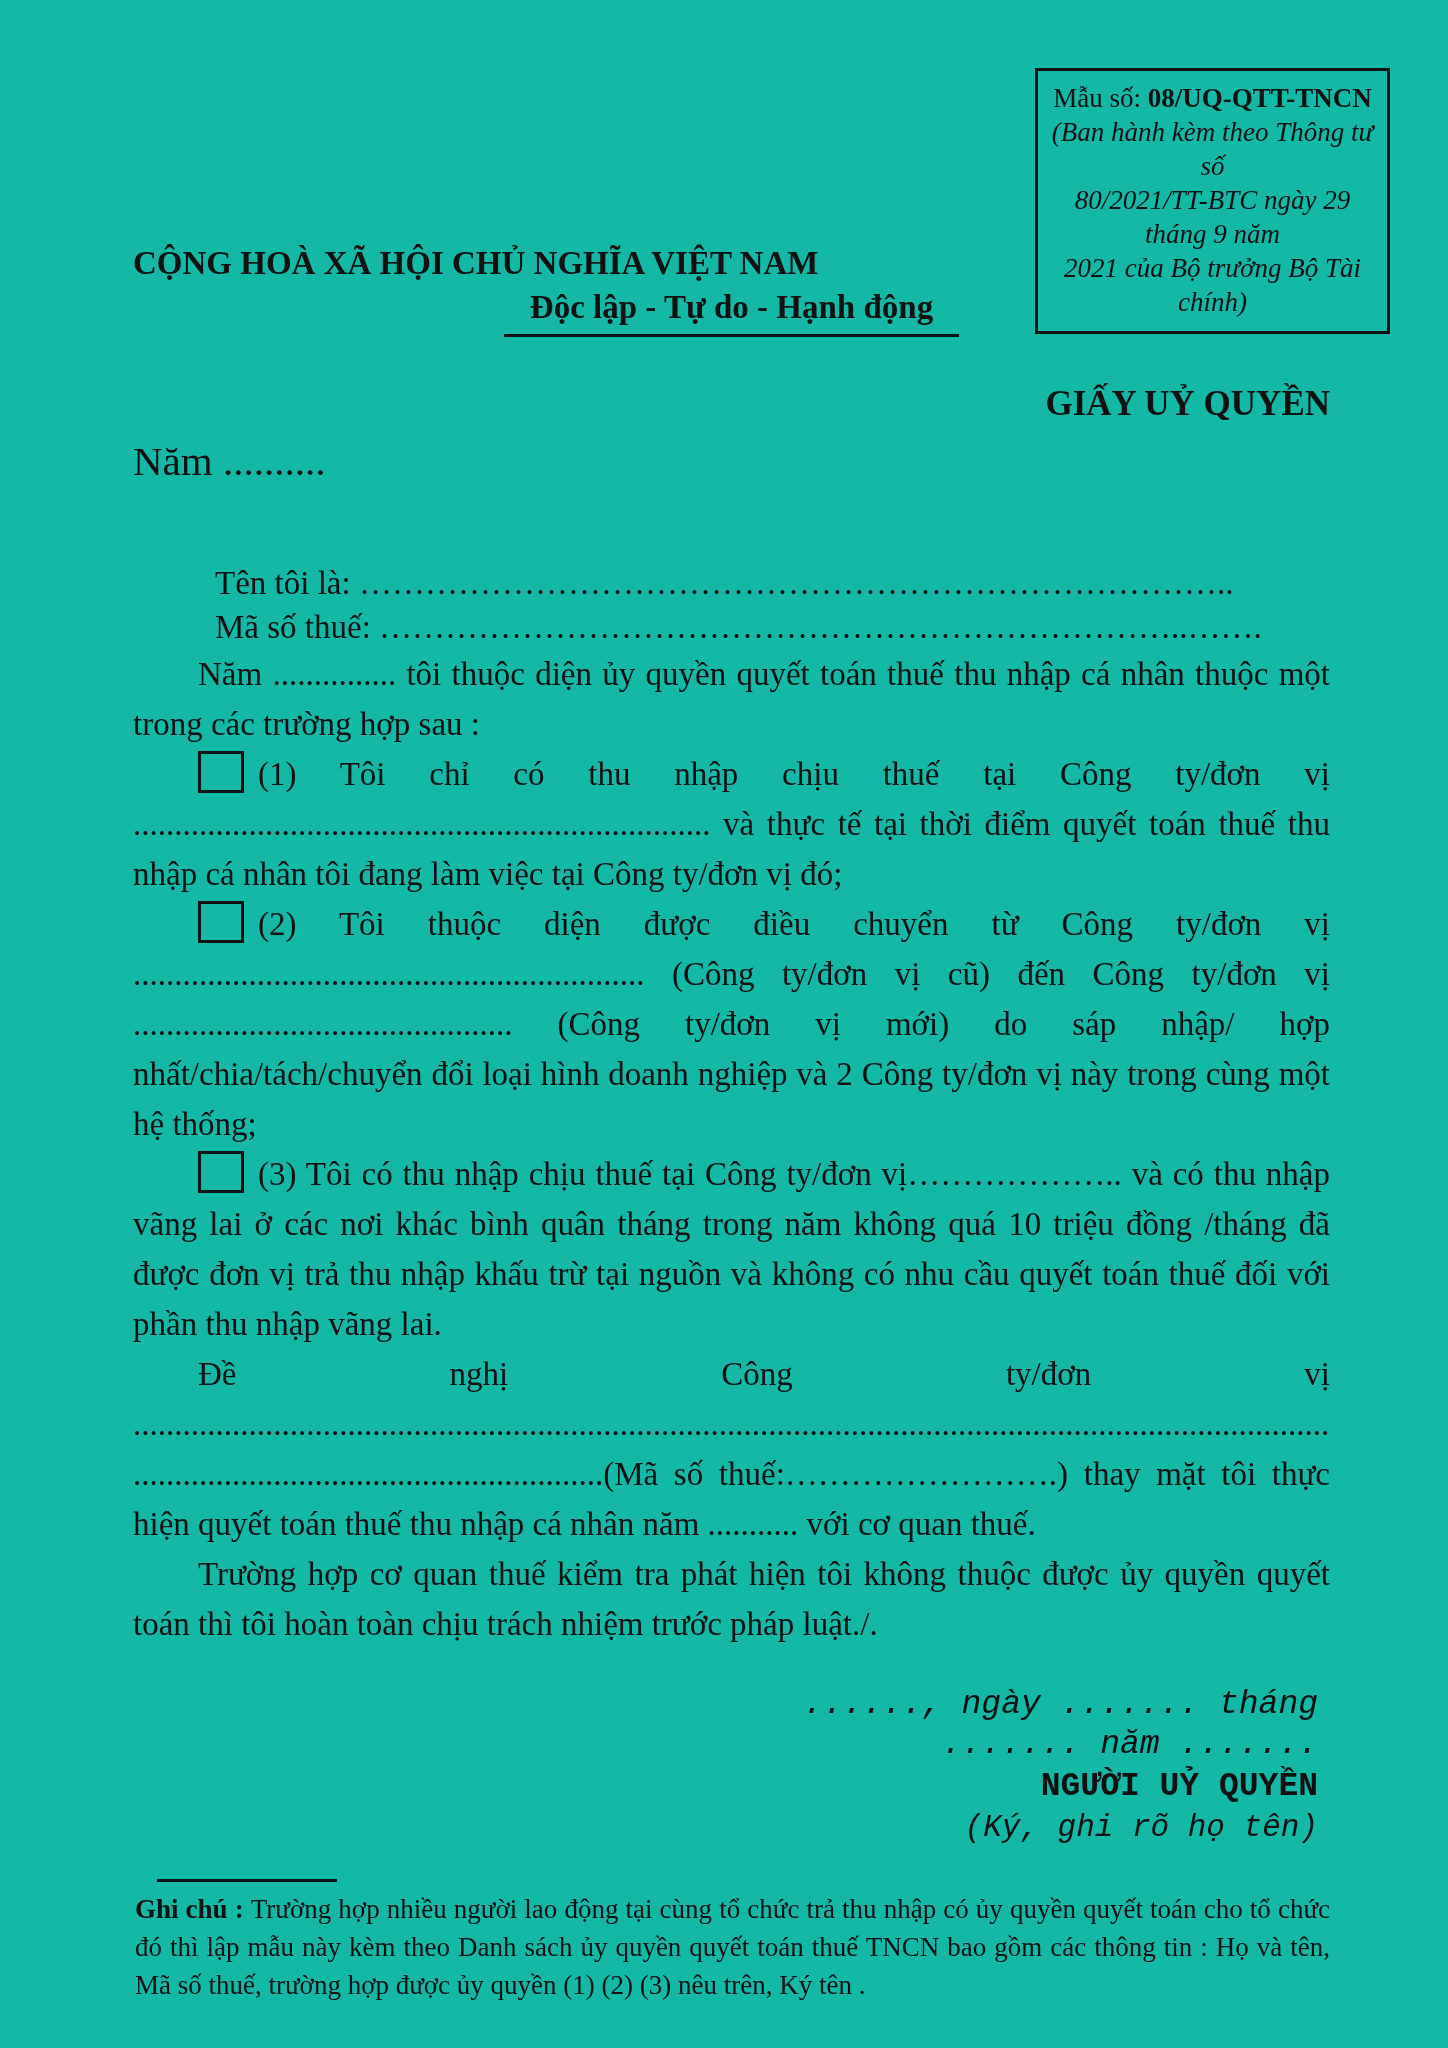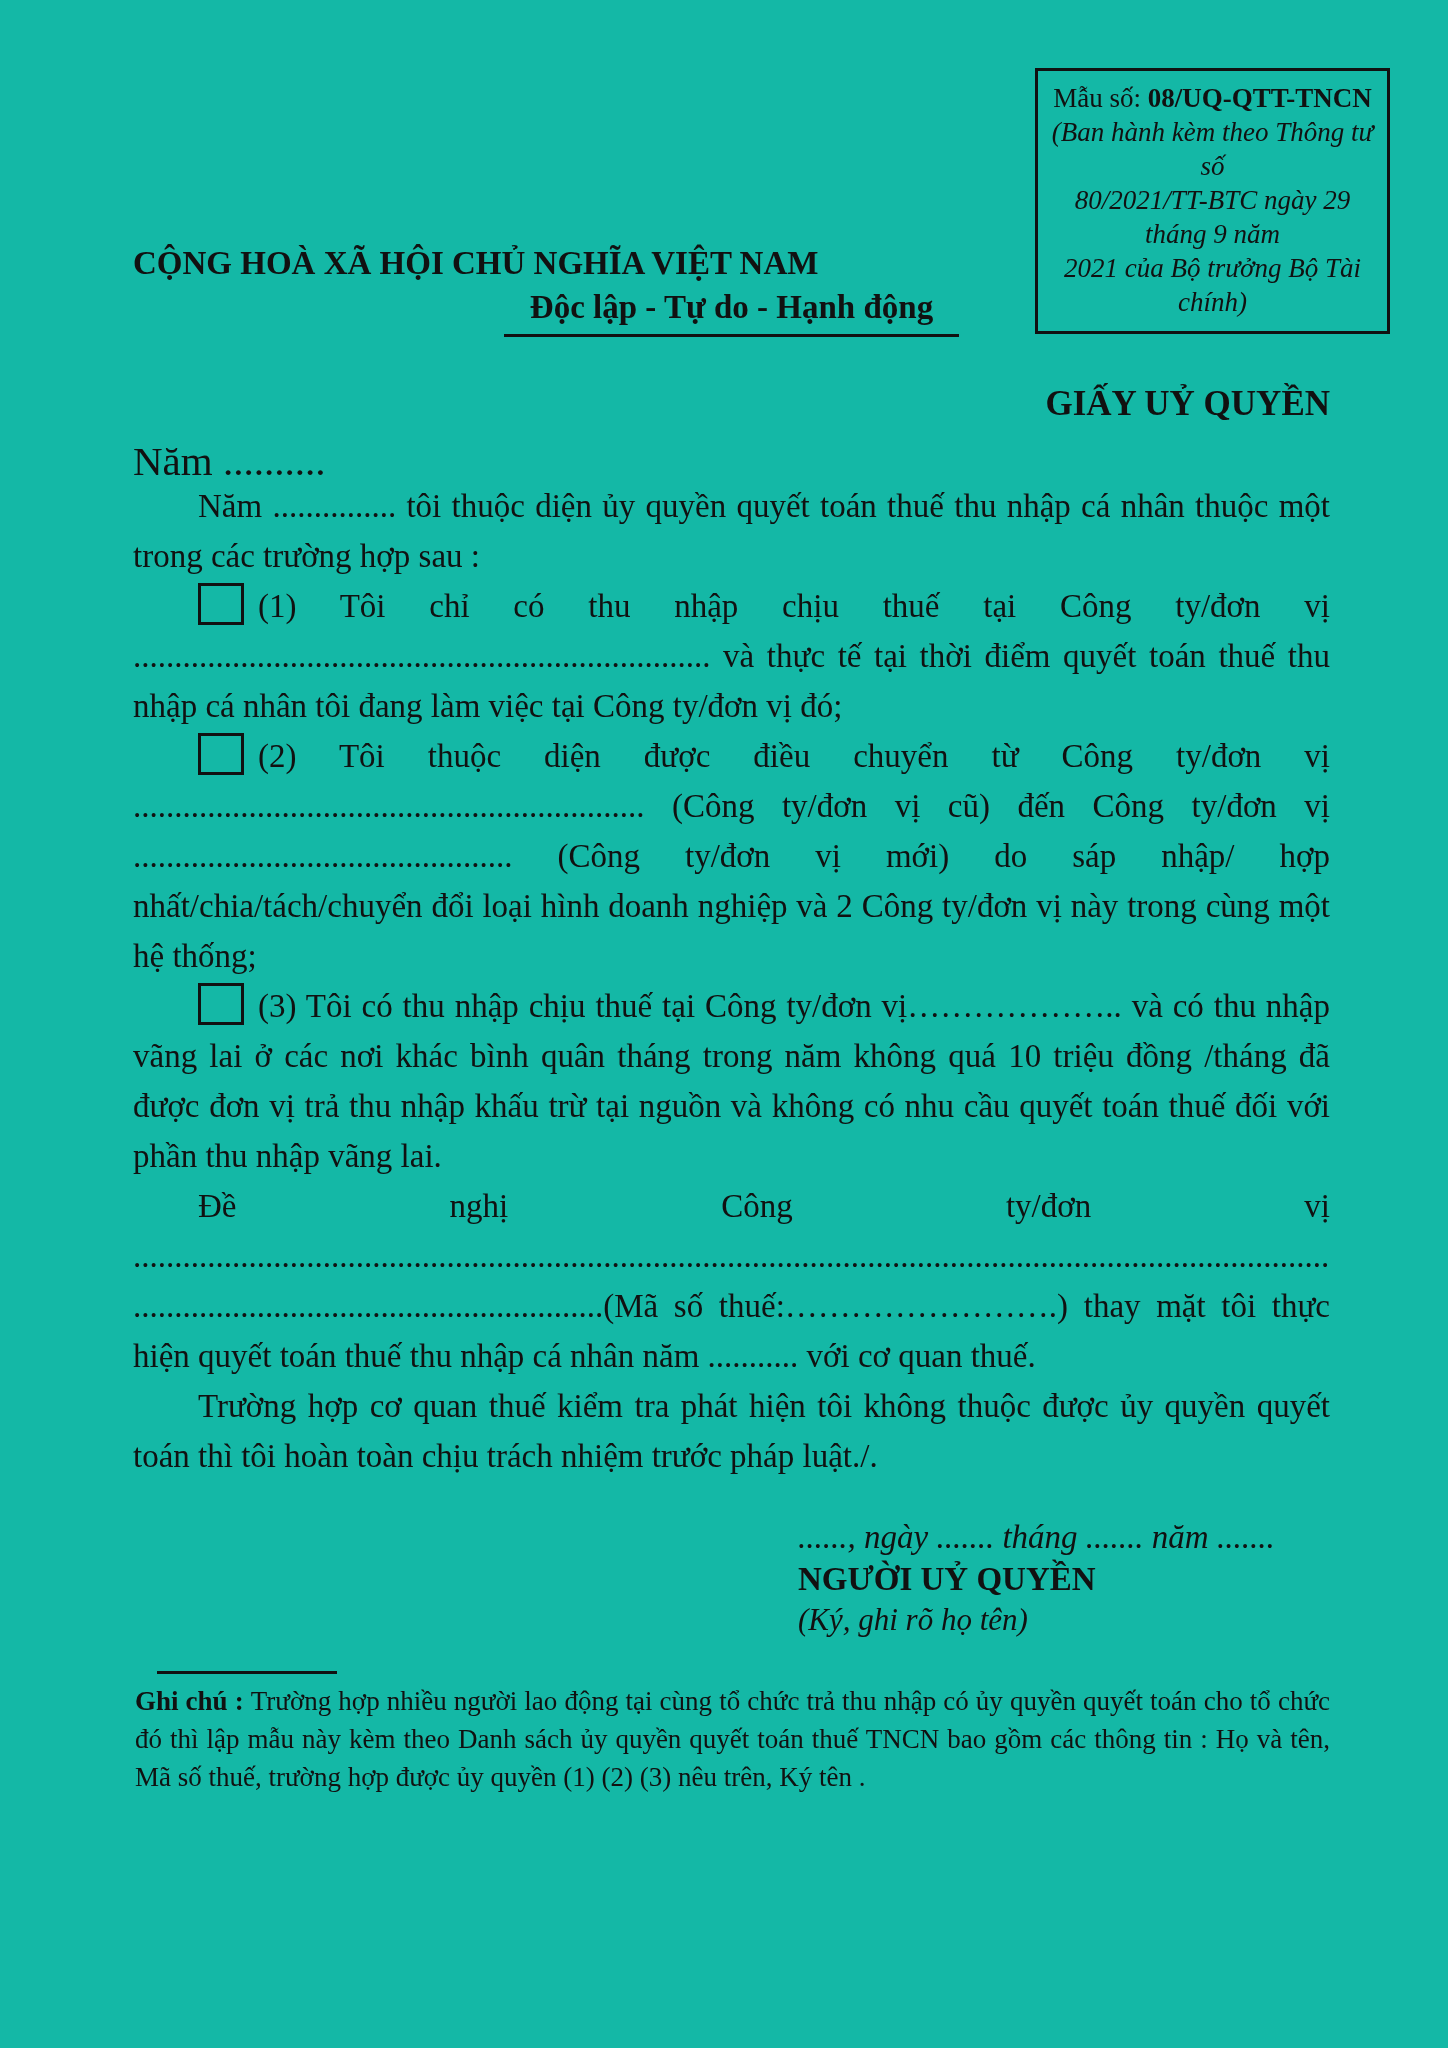--- a/index.html
+++ b/index.html
@@ -75,21 +75,22 @@
     display:inline-block;
     width:40px; height:36px;
     border:3px solid #111111;
     vertical-align:-8px;
     margin-right:14px;
   }
 
   .sig-block {
     width:520px;
     margin:36px 12px 8px auto;
-    text-align:left;
+    text-align:right;
+    font-family:Liberation Mono, monospace;
   }
   .sig-date { font-style:italic; font-size:33px; line-height:40px; }
   .sig-role { font-weight:bold; font-size:33px; line-height:40px; margin-top:2px; }
   .sig-note { font-style:italic; font-size:31px; line-height:38px; margin-top:2px; }
 
   .foot-sep {
     margin:32px 0 0 24px;
     width:180px;
     border-top:3px solid #111111;
   }
@@ -119,20 +120,24 @@
     <div class="motto-wrap">
       <span class="motto">Độc lập - Tự do - Hạnh động</span>
     </div>
 
     <div class="doc-title">
       <div>GIẤY UỶ QUYỀN</div>
     </div>
 
     <div class="year-line">Năm ..........</div>
 
+    <div class="identity">
+      <div>Tên tôi là: ……………………………………………………………………..</div>
+      <div>Mã số thuế: ………………………………………………………………..…….</div>
+    </div>
 
     <p class="body intro">Năm ............... tôi thuộc diện ủy quyền quyết toán thuế thu nhập cá nhân thuộc một trong các trường hợp sau :</p>
 
     <p class="body case case-first"><span class="checkbox"></span><span>(1) Tôi chỉ có thu nhập chịu thuế tại Công ty/đơn vị ...................................................................... và thực tế tại thời điểm quyết toán thuế thu nhập cá nhân tôi đang làm việc tại Công ty/đơn vị đó;</span></p>
 
     <p class="body case"><span class="checkbox"></span><span>(2) Tôi thuộc diện được điều chuyển từ Công ty/đơn vị .............................................................. (Công ty/đơn vị cũ) đến Công ty/đơn vị .............................................. (Công ty/đơn vị mới) do sáp nhập/ hợp nhất/chia/tách/chuyển đổi loại hình doanh nghiệp và 2 Công ty/đơn vị này trong cùng một hệ thống;</span></p>
 
     <p class="body case"><span class="checkbox"></span><span>(3) Tôi có thu nhập chịu thuế tại Công ty/đơn vị………………..  và có thu nhập vãng lai ở các nơi khác bình quân tháng trong năm không quá 10 triệu đồng /tháng đã được đơn vị trả thu nhập khấu trừ tại nguồn và không có nhu cầu quyết toán thuế đối với phần thu nhập vãng lai.</span></p>
 
     <p class="body request">Đề nghị Công ty/đơn vị ..........................................................................................................................................................................................................(Mã số thuế:…………………….) thay mặt tôi thực hiện quyết toán thuế thu nhập cá nhân năm ........... với cơ quan thuế.</p>

